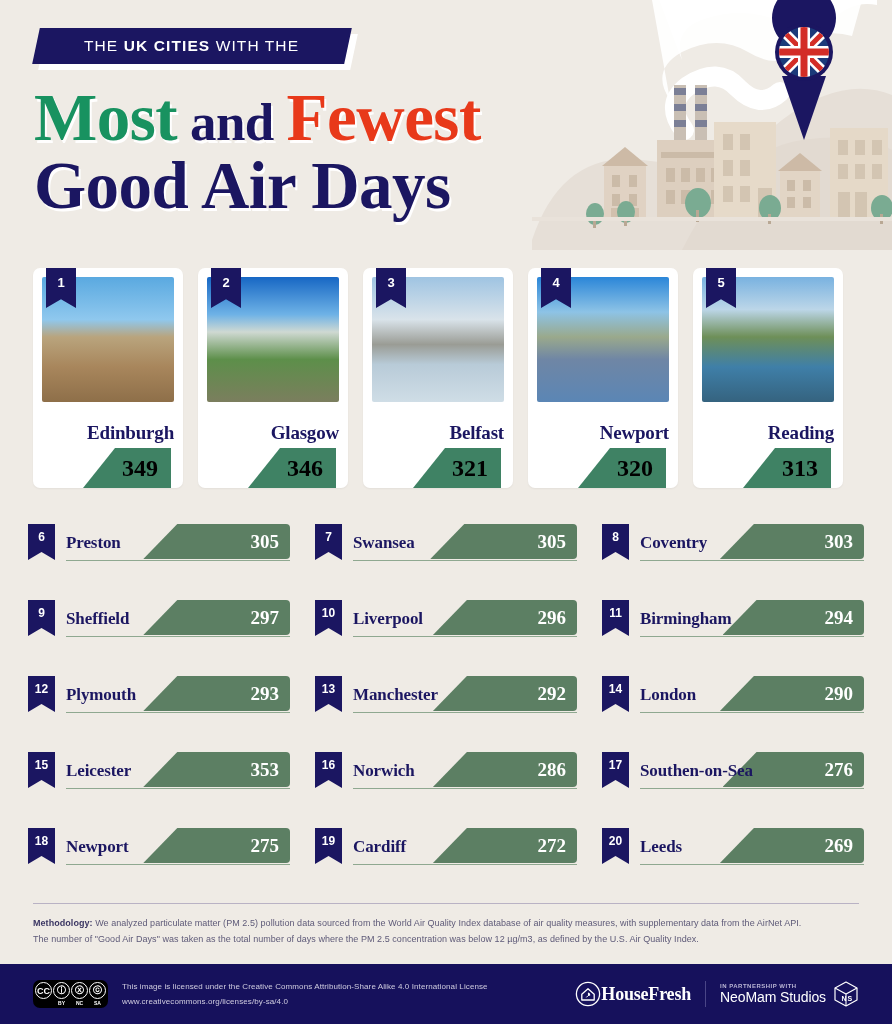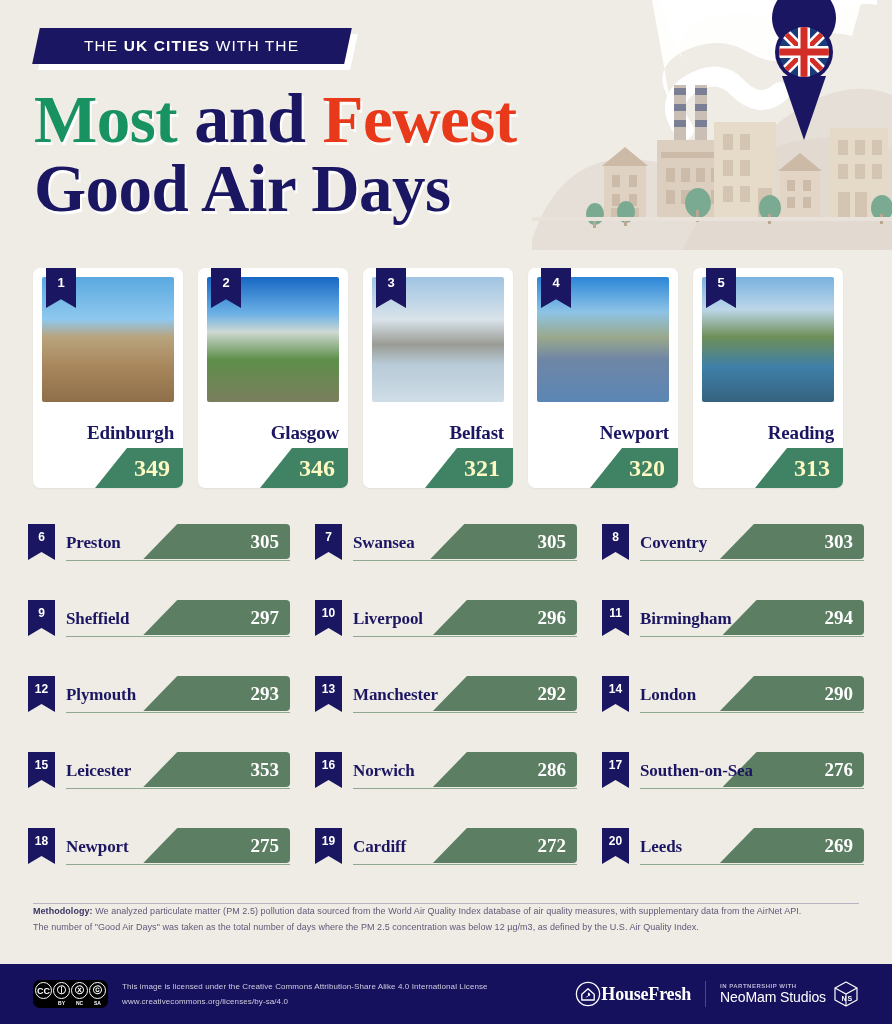--- a/index.html
+++ b/index.html
@@ -59,21 +59,21 @@
     margin: 18px 0 0 34px;
     font-family: "Liberation Serif", serif;
     font-weight: 700;
     font-size: 67px;
     line-height: 0.99;
     color: #1b1661;
     text-shadow: 2px 3px 0 rgba(255,255,255,0.95);
     letter-spacing: -0.5px;
   }
   .title .w-most { color: #189260; }
-  .title .w-and  { color: #1b1661; font-size: 70px; }
+  .title .w-and  { color: #1b1661; font-size: 53px; }
   .title .w-few  { color: #e8391a; }
   .title-line2 { display: block; margin-top: 2px; }
 
   
   .cards {
     position: absolute;
     top: 268px; left: 33px;
     width: 826px;
     display: flex;
     gap: 15px;
@@ -112,26 +112,26 @@
     display: flex; align-items: flex-start; justify-content: center;
     padding-top: 7px;
     z-index: 3;
   }
   .card-badge span {
     color: #ffffff; font-size: 13px; font-weight: 700;
     font-family: "Liberation Sans", sans-serif;
   }
   .card-value {
     position: absolute;
-    right: 0; bottom: 0;
+    right: 12px; bottom: 0;
     height: 40px;
     background: #3f8264;
     display: flex; align-items: center; justify-content: flex-end;
     padding-right: 13px;
-    color: #fef9c3;
+    color: #000000;
     font-family: "Liberation Serif", serif;
     font-weight: 700;
     font-size: 24px;
   }
 
   
   .list {
     position: absolute;
     top: 524px; left: 28px;
     width: 836px;
@@ -188,20 +188,21 @@
   }
 
   
   .method {
     position: absolute;
     left: 33px; top: 903px;
     width: 826px;
   }
   .method-rule { height: 1px; background: #b9b2c4; width: 100%; }
   .method-text {
+    margin-top: 12px;
     font-size: 9px;
     line-height: 1.75;
     color: #5e5a78;
     letter-spacing: 0.05px;
   }
   .method-text b { color: #3b3663; font-weight: 700; }
 
   
   .footer {
     position: absolute;

